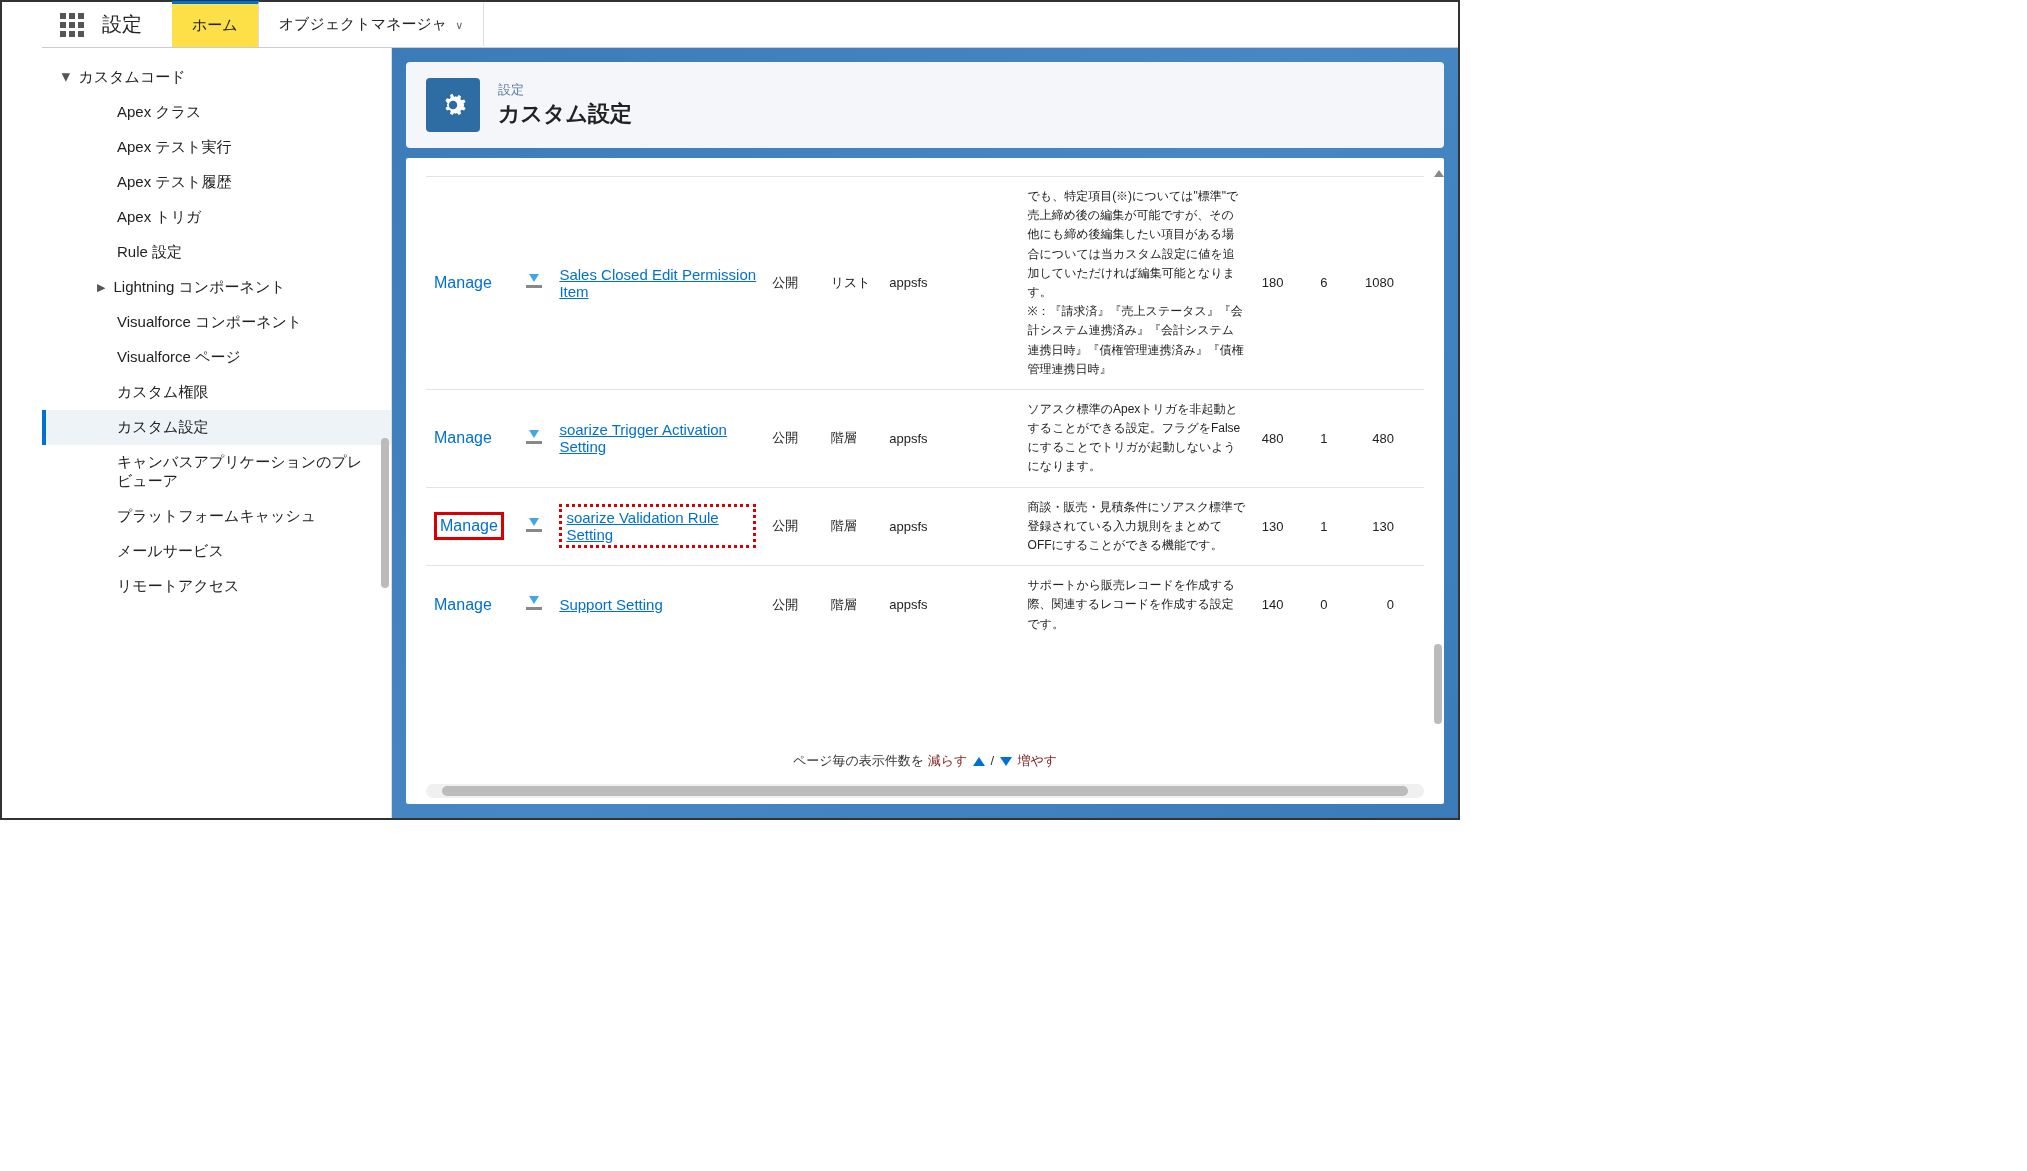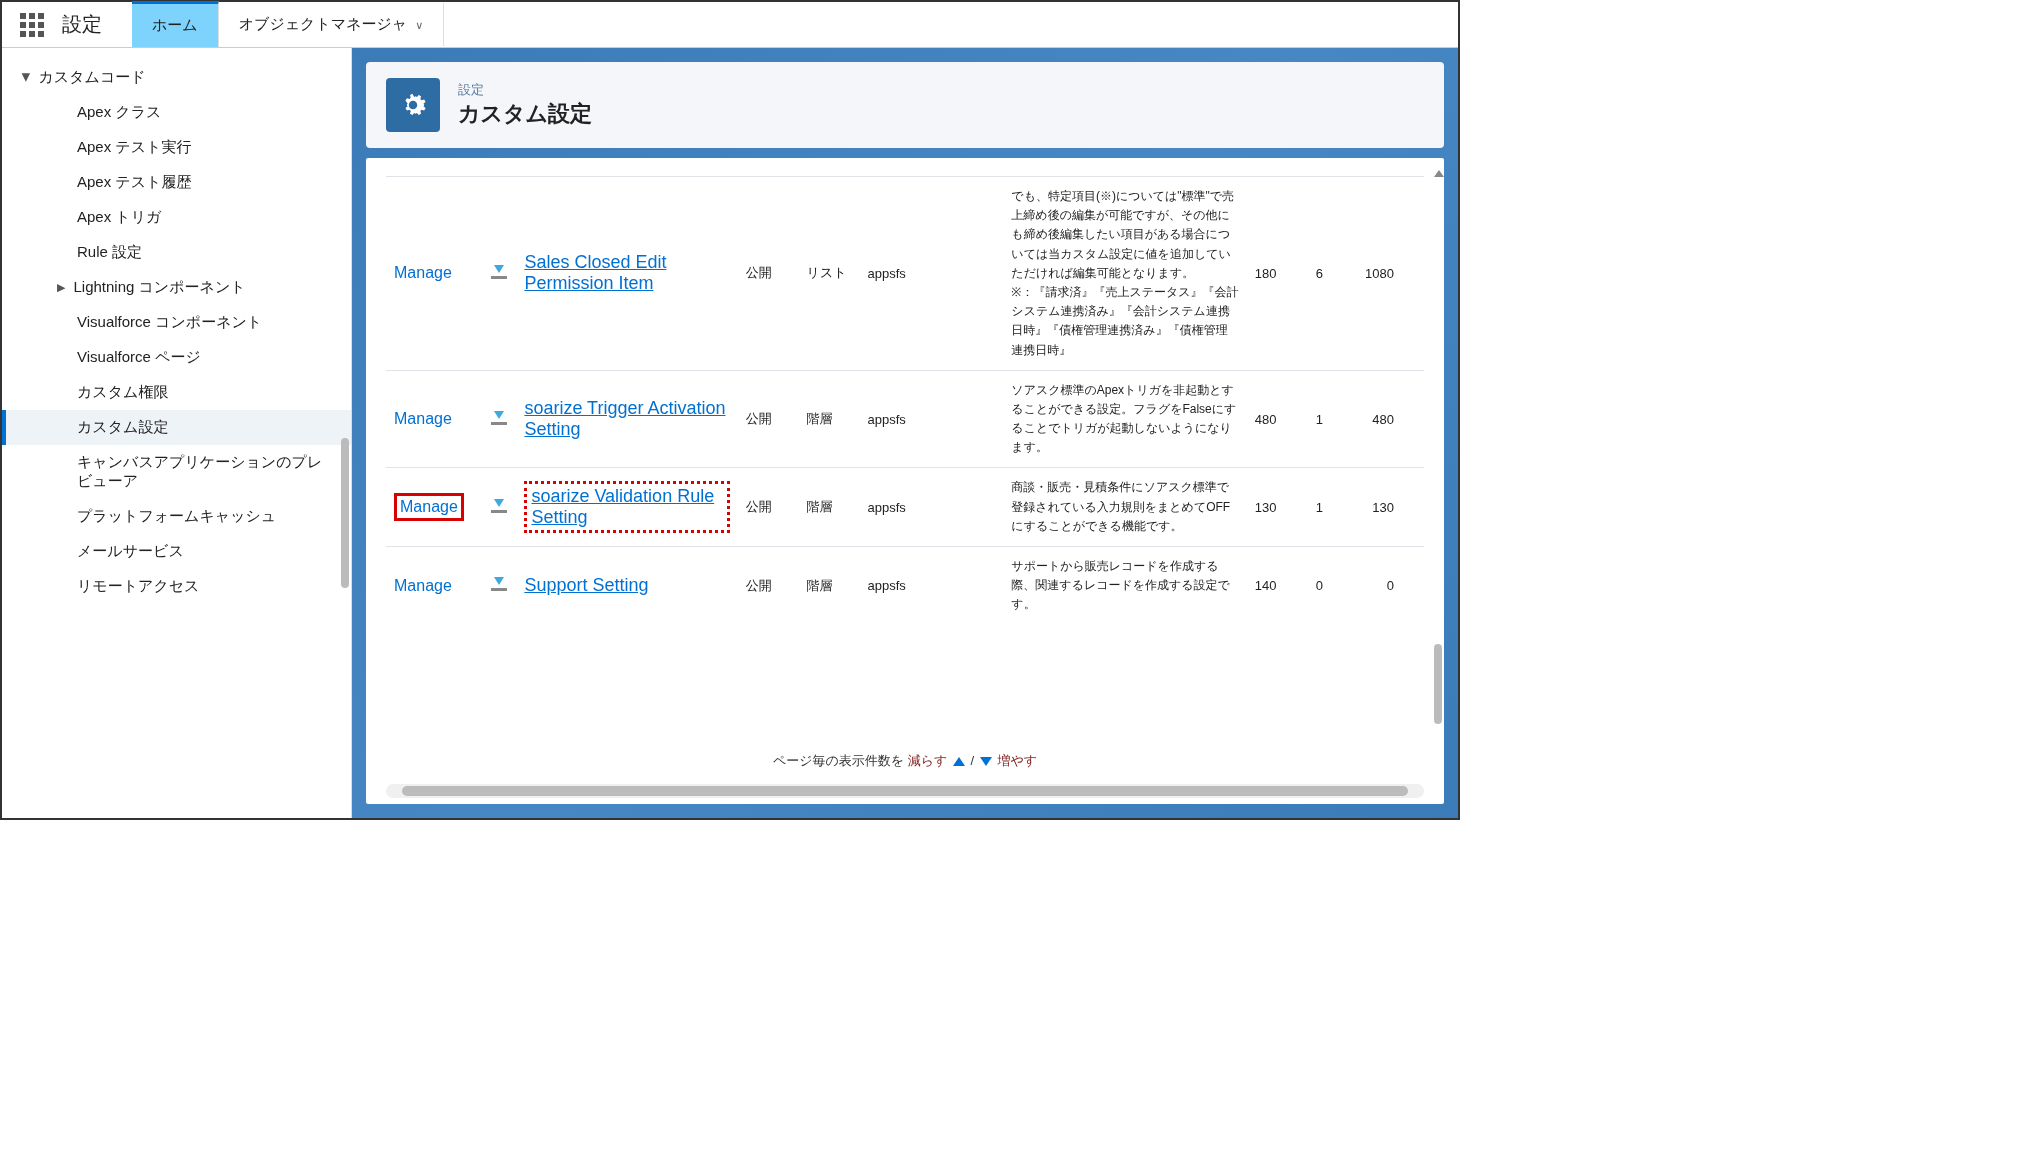--- a/index.html
+++ b/index.html
@@ -1,23 +1,23 @@
 <!DOCTYPE html>
 <html><head>
 <meta charset="utf-8">
 <style>
 * { box-sizing: border-box; margin: 0; padding: 0; }
 body { font-family: "Hiragino Kaku Gothic Pro", "Meiryo", sans-serif; font-size: 13px; color: #222; background: #fff; }
-.app { border: 2px solid #333; width: 1460px; height: 820px; display: flex; flex-direction: column; }
+.app { border: 2px solid #333; width: 1460px; height: 820px; display: flex; flex-direction: column; padding-left: 40px; }
 .topbar { display: flex; align-items: center; border-bottom: 1px solid #ccc; height: 46px; }
 .waffle { display: grid; grid-template-columns: repeat(3,6px); grid-template-rows: repeat(3,6px); gap: 3px; margin: 0 18px; cursor: pointer; }
 .waffle span { background: #555; width: 6px; height: 6px; }
 .app-title { font-size: 20px; margin-right: 30px; }
 .tab { padding: 12px 20px; font-size: 15px; border-right: 1px solid #ddd; cursor: pointer; position: relative; }
-.tab.active { border-top: 3px solid #0070d2; background: #7dd3fc; margin-top: -1px; }
+.tab.active { border-top: 3px solid #0070d2; background: #fde047; margin-top: -1px; }
 .tab .chev { margin-left: 8px; font-size: 11px; color: #666; }
 .body { flex: 1; display: flex; overflow: hidden; }
 .sidebar { width: 350px; border-right: 1px solid #ddd; padding: 12px 0; overflow-y: auto; position: relative; }
 .tree-item { padding: 8px 20px 8px 40px; font-size: 15px; cursor: pointer; display: flex; align-items: center; }
 .tree-item.parent { padding-left: 20px; font-weight: normal; }
 .tree-item.child { padding-left: 75px; }
 .tree-item.selected { background: #eef3f8; border-left: 4px solid #0070d2; padding-left: 71px; }
 .tree-item .caret { margin-right: 8px; font-size: 11px; color: #555; transform: rotate(90deg); display:inline-block; }
 .tree-item .caret.closed { transform: rotate(0deg); }
 .scroll-thumb { position: absolute; right: 2px; top: 390px; width: 8px; height: 150px; background: #bbb; border-radius: 4px; }
@@ -30,21 +30,21 @@
 .content-frame { flex: 1; background: #fff; border-radius: 2px; padding: 18px 20px 6px; overflow: hidden; position: relative; display: flex; flex-direction: column; }
 .table-wrap { flex:1; overflow: auto; }
 table { width: 100%; border-collapse: collapse; }
 tr { border-top: 1px solid #dfe3e7; }
 td { padding: 10px 8px; vertical-align: middle; font-size: 13px; }
 td.action { width: 70px; }
 td.action a { color: #0070d2; font-size: 16px; text-decoration: none; }
 td.action.highlight a { border: 3px solid #d80000; padding: 2px 3px; display:inline-block; }
 td.dl { width: 30px; text-align: center; }
 td.name { width: 200px; }
-td.name a { color: #0070d2; font-size: 18px; display:inline-block; }
+td.name a { color: #0070d2; font-size: 15px; display:inline-block; }
 td.name.highlight a { border: 3px dotted #d80000; padding: 2px 4px; }
 td.vis { width: 55px; }
 td.type { width: 55px; }
 td.ns { width: 130px; }
 td.desc { width: 220px; font-size: 12px; line-height: 1.6; }
 td.num { width: 55px; }
 td.num2 { width: 35px; }
 td.num3 { width: 70px; text-align: right; padding-right: 30px; }
 .dl-icon { display:inline-block; width:16px; height:14px; position:relative; }
 .dl-icon::before { content:""; position:absolute; left:3px; top:0; border-left:5px solid transparent; border-right:5px solid transparent; border-top:8px solid #3fa9dd; width:0; height:0; }

